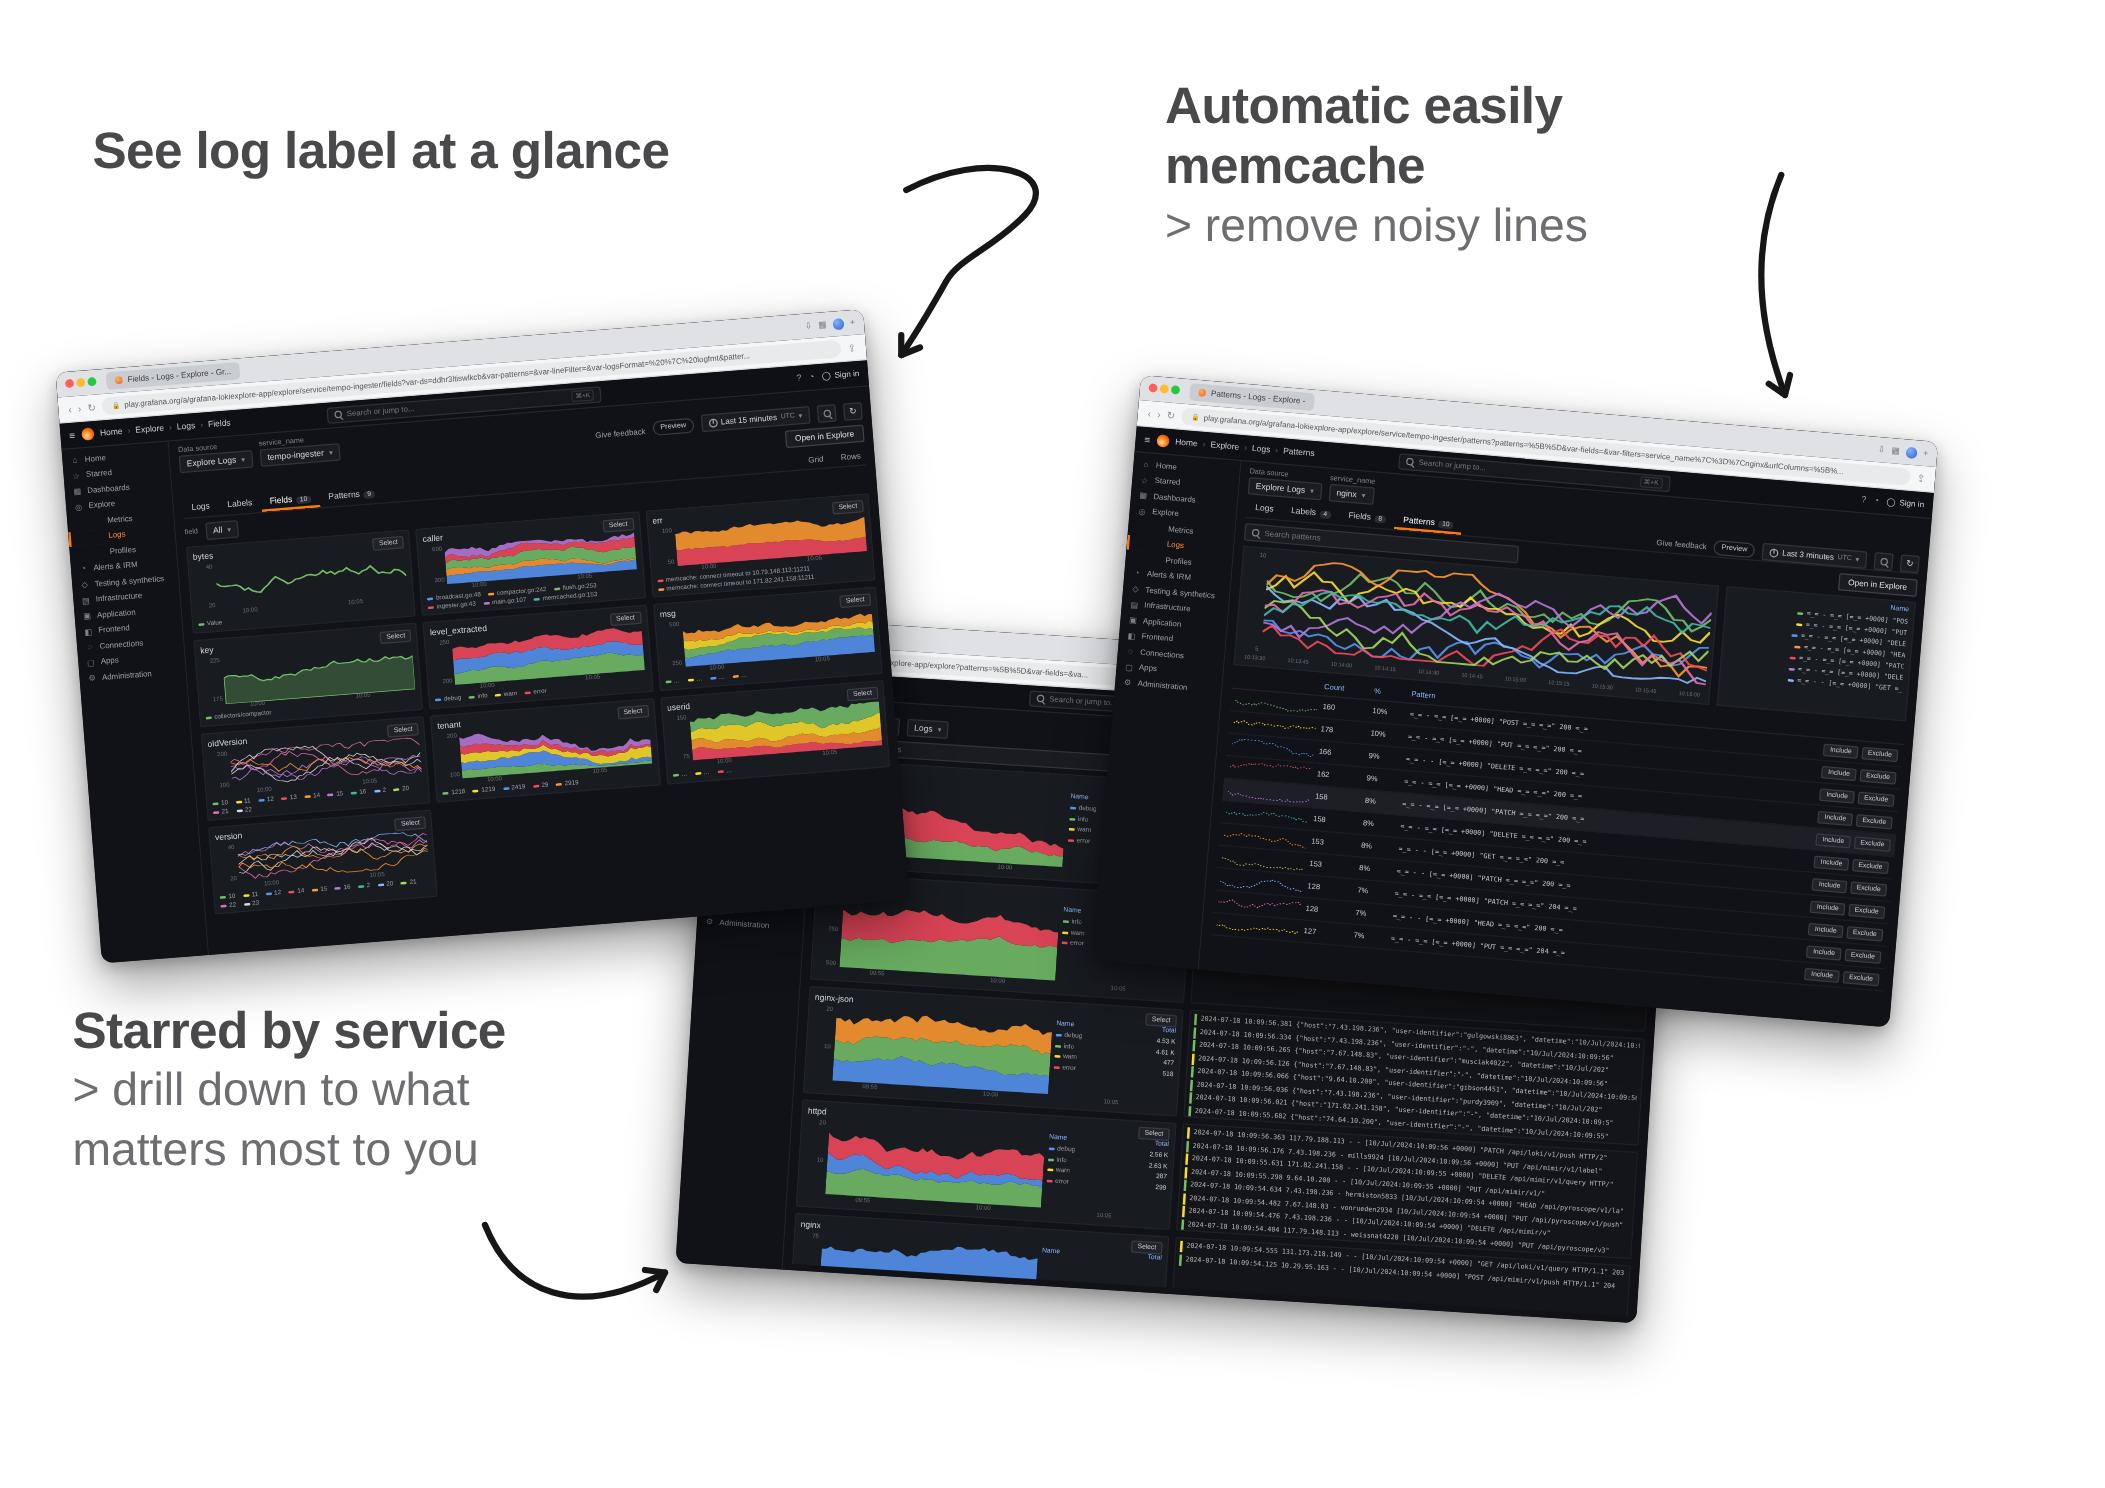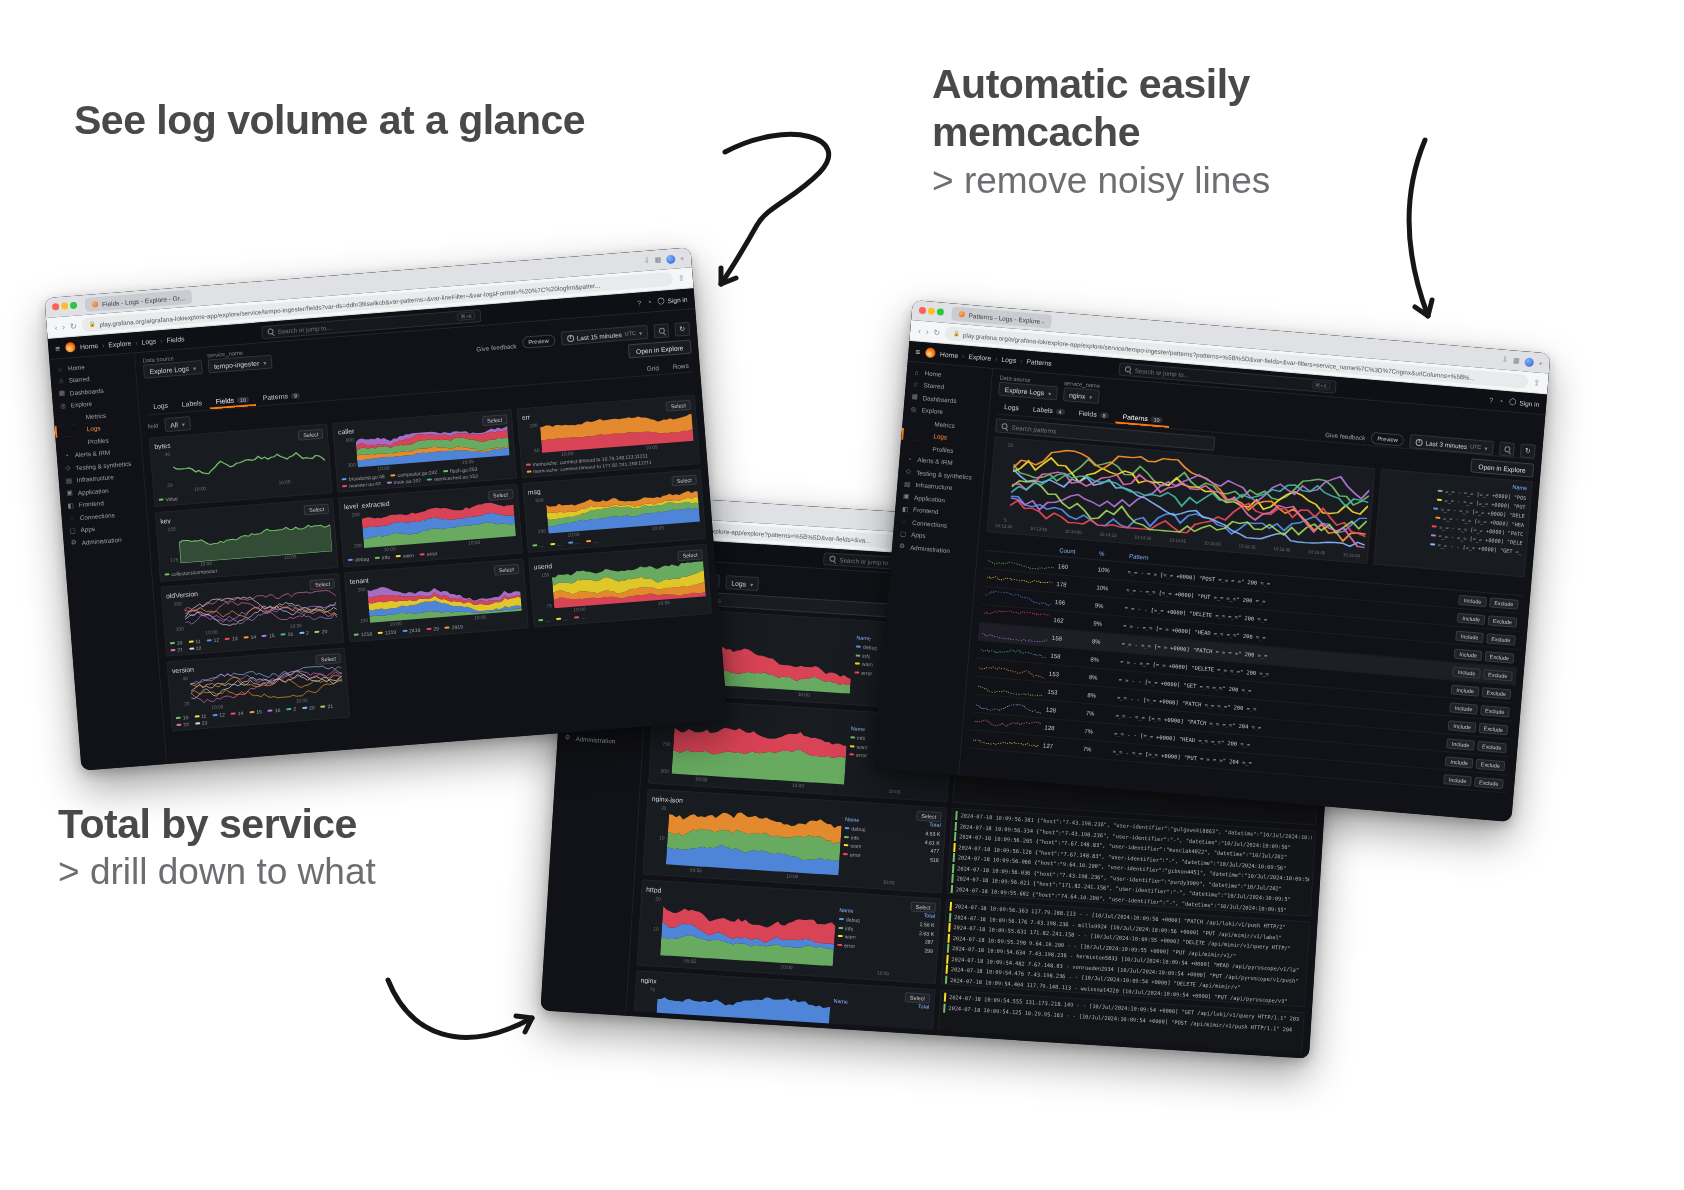--- a/index.html
+++ b/index.html
@@ -113,30 +113,31 @@
 .svc-leg-row{display:flex;justify-content:space-between;align-items:center;height:8.5px}
 .leg-l{display:inline-flex;align-items:center;gap:2px;white-space:nowrap;overflow:hidden}
 .leg-v{color:#c9cad0}
 .svc-logs{flex:1;background:#141519;border:1px solid #202128;border-radius:2px;padding:2px 3px;overflow:hidden;display:flex;flex-direction:column;gap:1.5px;min-width:0}
 .log-line{border-left:2px solid #73bf69;padding-left:3px;font-size:5.3px;color:#b7b9bf;white-space:nowrap;overflow:hidden;height:9px;line-height:9px;flex:none}
 </style>
 </head>
 <body>
 
 <div class="ann" style="left:74px;top:96px">
-  <div class="t">See log volume at a glance</div>
+  <div class="t">See log label at a glance</div>
 </div>
 <div class="ann" style="left:932px;top:60px">
   <div class="t">Automatic easily</div>
   <div class="t">memcache</div>
   <div class="s">&gt; remove noisy lines</div>
 </div>
 <div class="ann" style="left:58px;top:800px">
-  <div class="t">Total by service</div>
+  <div class="t">Starred by service</div>
   <div class="s">&gt; drill down to what</div>
+  <div class="s">matters most to you</div>
 </div>
 
 <div class="window" id="w3" style="left:556px;top:515px;width:770px;height:520px;transform:rotate(3.6deg);z-index:1">
   <div class="chrome-top">
     <span><i class="dot r"></i><i class="dot y"></i><i class="dot g"></i></span>
     <span class="btab">
         <i class="fav"></i>
         <span>Logs - Explore - Grafan...</span>
       </span>
     <span class="ctr-icons">

